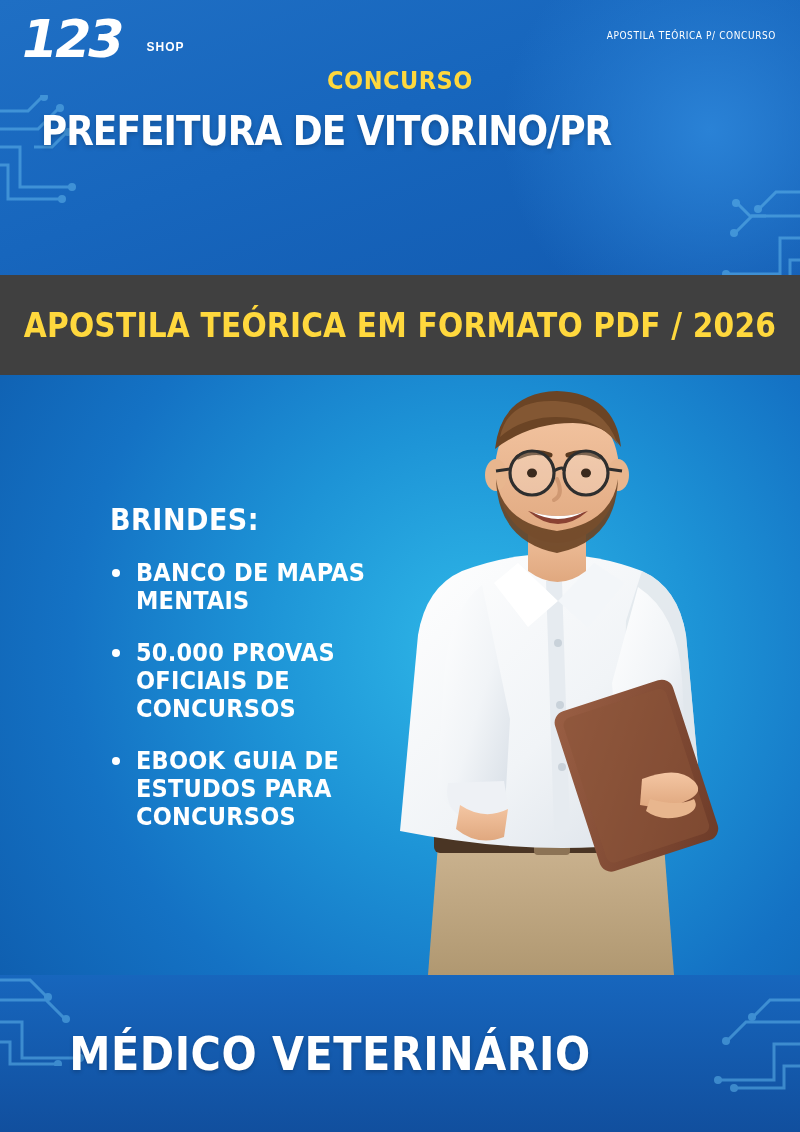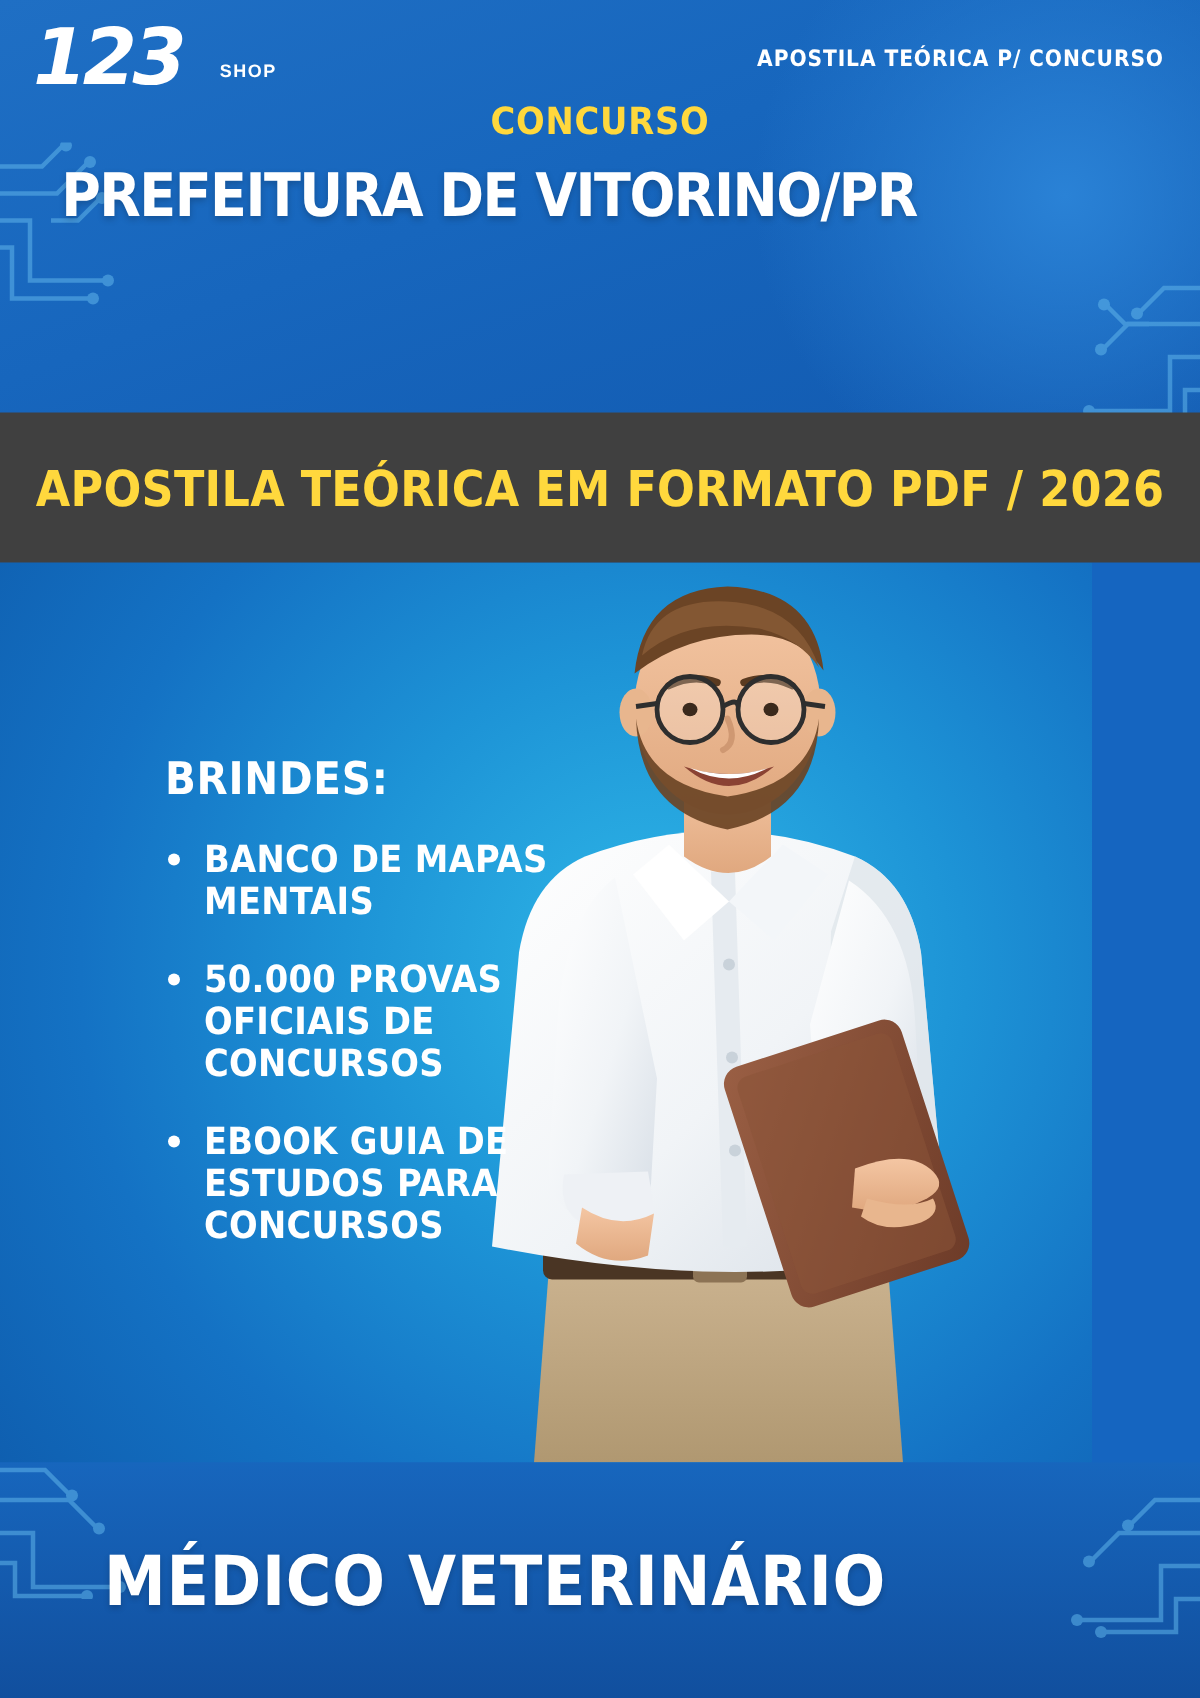--- a/index.html
+++ b/index.html
@@ -39,21 +39,21 @@
     color:#ffffff; letter-spacing:-3px; line-height:42px;
   }
   .logo-shop {
     font-size:12px; font-weight:bold; color:#ffffff;
     letter-spacing:1px; margin-left:-14px; margin-bottom:6px;padding-left:39px;
   }
 
   
   .top-tag {
     position:absolute; right:24px; top:30px;
-    color:#ffffff; font-size:15px; font-weight:bold;
+    color:#ffffff; font-size:10px; font-weight:normal;
     letter-spacing:.6px;
     font-family:"DejaVu Sans Condensed","Liberation Sans",sans-serif;
     z-index:6;
   }
 
   
   .circuit { position:absolute; opacity:.55; z-index:2; }
   .circuit-tl { left:0; top:95px; }
   .circuit-tr { right:0; top:170px; }
   .circuit-bl { left:0; bottom:66px; }
@@ -88,21 +88,21 @@
   }
   .subtitle {
     color:#ffd83d; font-size:33px; font-weight:bold;
     letter-spacing:.2px;
     font-family:"DejaVu Sans Condensed","Liberation Sans",sans-serif;
     text-align:center;
   }
 
   
   .middle {
-    position:absolute; top:375px; left:0; width:728px; height:600px;
+    position:absolute; top:375px; left:0; width:800px; height:600px;
     background:
       radial-gradient(circle at 60% 45%, #2fb8e8 0%, #1d93d6 38%, #1472c4 70%, #0f5fb0 100%);
     overflow:hidden;
   }
 
   .brindes {
     position:absolute; left:110px; top:127px;
     z-index:4; width:310px;
   }
   .brindes-title {

